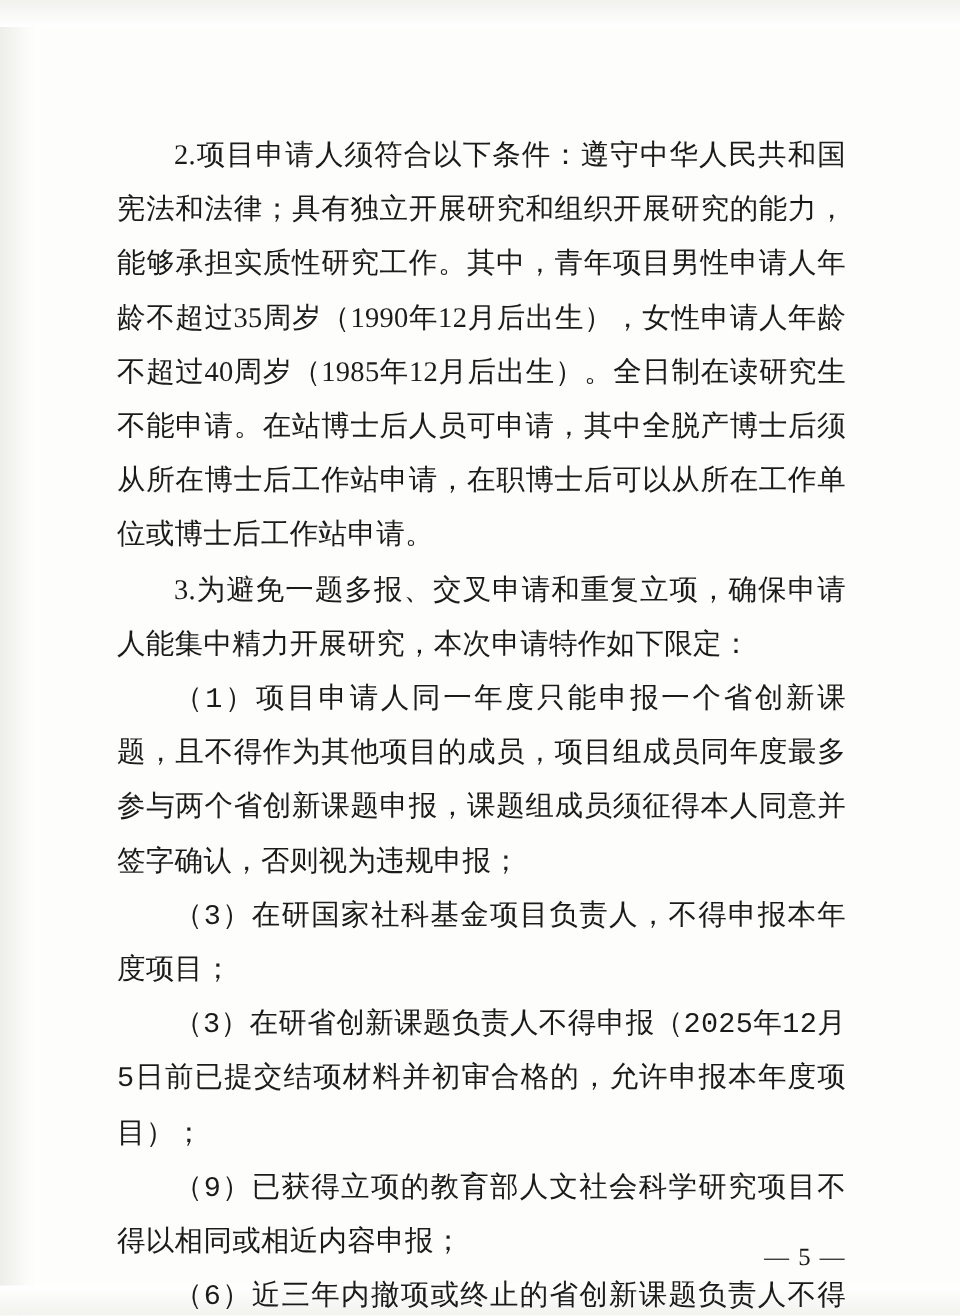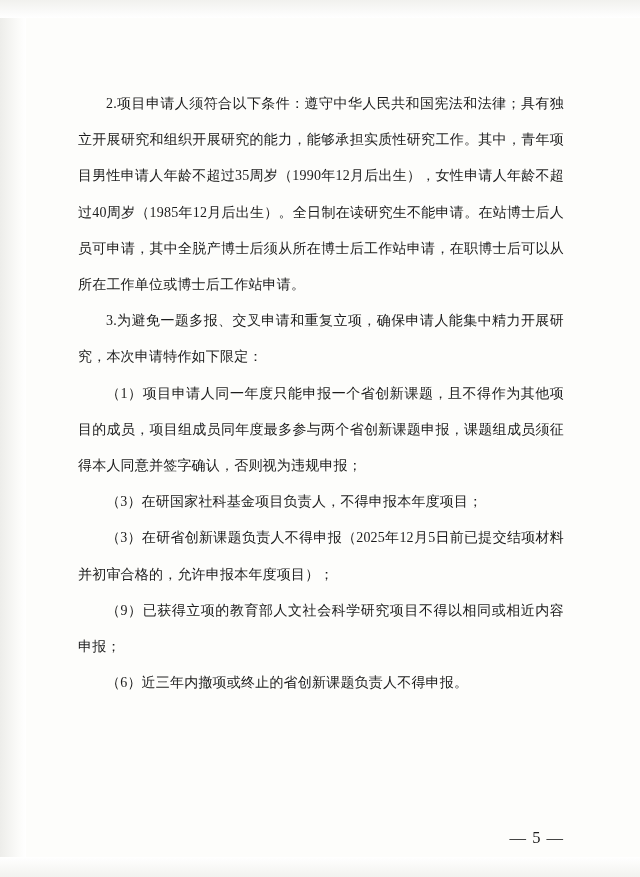--- a/index.html
+++ b/index.html
@@ -41,30 +41,31 @@
   }
   .content {
     position: absolute;
     left: 78px;
     top: 86px;
     width: 486px;
     color: #1b1b1b;
   }
   p.para {
     margin: 0 0 0 0;
-    font-size: 14px;
+    font-size: 19px;
     line-height: 36.2px;
     text-align: justify;
     text-justify: inter-ideograph;
     letter-spacing: 0.2px;
     text-indent: 2em;
     font-family: "Liberation Serif", "DejaVu Serif", serif;
   }
   p.para.sub {
     text-indent: 2em;
+    font-family: Liberation Mono, monospace;
   }
   .pagenum {
     position: absolute;
     left: 0;
     top: 742px;
     width: 486px;
     text-align: right;
     font-size: 16.5px;
     color: #1b1b1b;
     letter-spacing: 1px;

